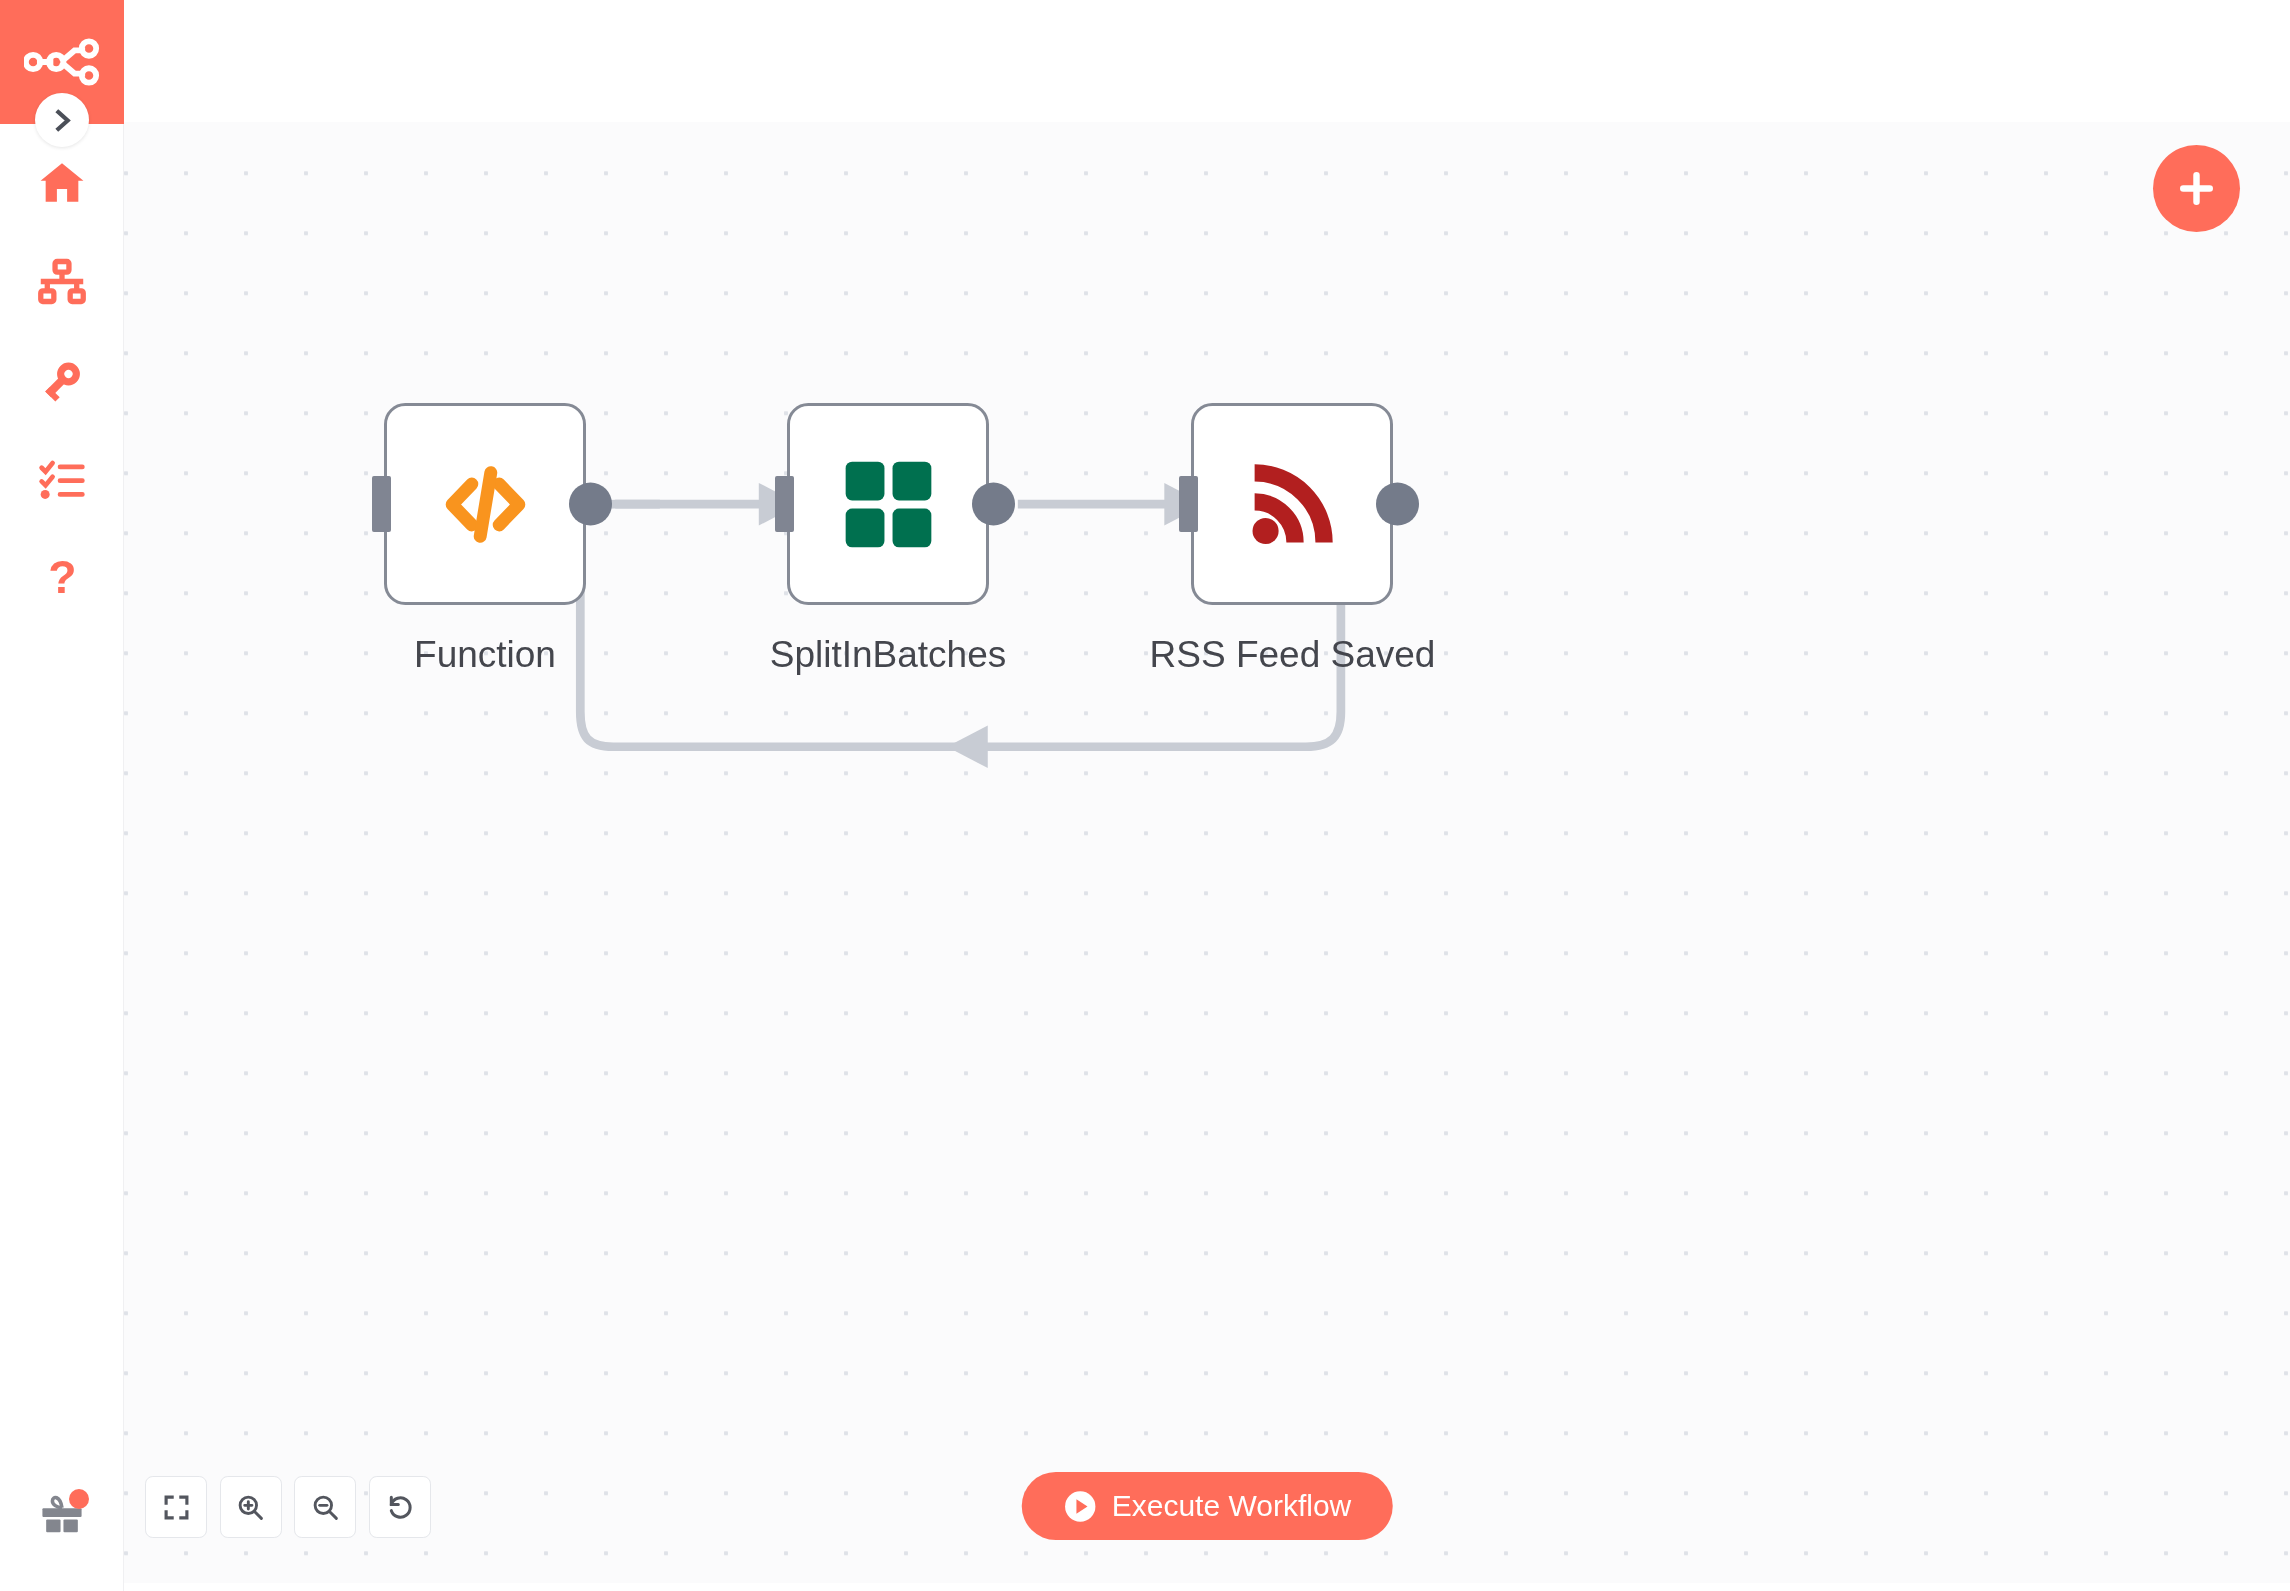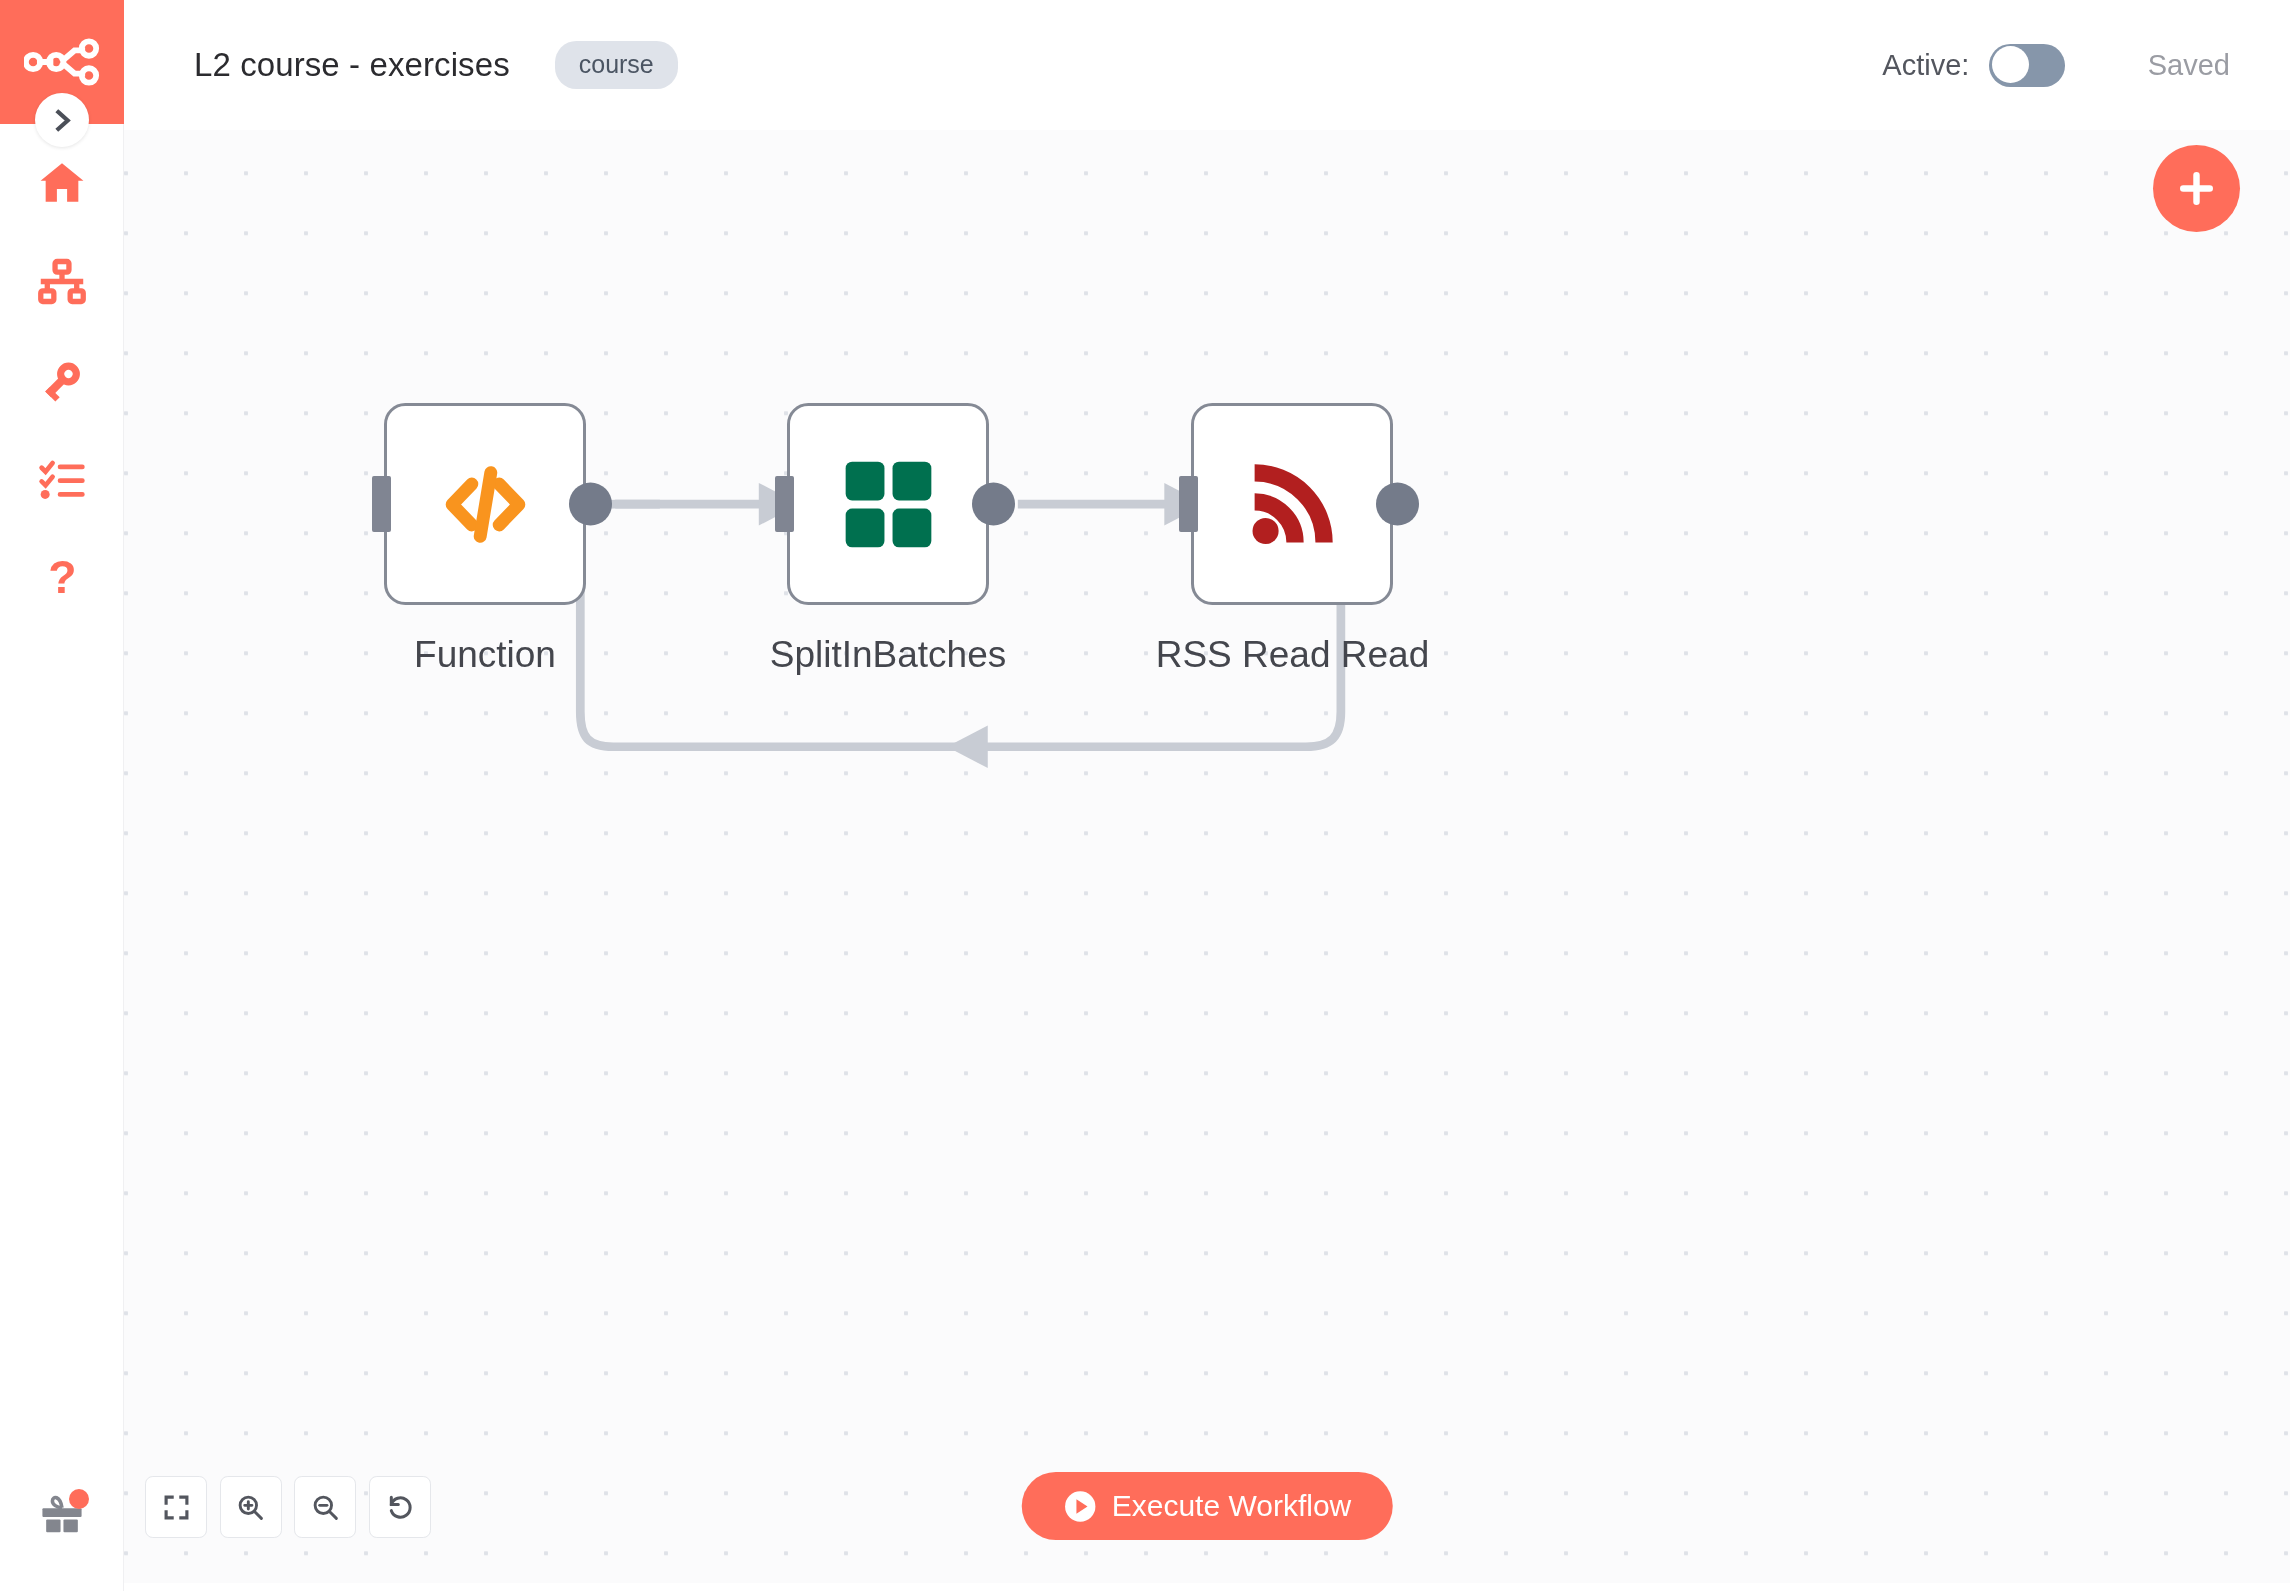--- a/index.html
+++ b/index.html
@@ -241,32 +241,20 @@
             <rect x="4.4" y="14.6" width="6.9" height="6.2" rx="0.5"></rect>
             <rect x="12.7" y="14.6" width="6.9" height="6.2" rx="0.5"></rect>
           </g>
           <path d="M12 9 C9.5 9 7.4 7.4 7.4 5.7 C7.4 4.5 8.4 3.8 9.4 4.2 C10.8 4.8 11.7 7 12 9" fill="none" stroke="#83868e" stroke-width="1.7"></path>
         </svg>
         <div class="gift-dot"></div>
       </div>
     </div>
   </div>
 
-  <div class="header">
-    <div class="wf-title">L2 course - exercises</div>
-    <div class="wf-tag">course</div>
-
-    <div class="header-right">
-      <span class="active-label">Active:</span>
-      <div class="toggle">
-        <div class="toggle-knob"></div>
-      </div>
-      <span class="saved-text">Saved</span>
-    </div>
-  </div>
 
   <div class="canvas">
 
     <svg class="conn-svg" viewBox="0 0 2232 1506" width="2166" height="1461">
 
       <path d="M 506 394 H 660" stroke="#c8ccd4" stroke-width="9" fill="none"></path>
       <polygon points="654,372 696,394 654,416" fill="#c8ccd4"></polygon>
 
       <path d="M 921 394 H 1078" stroke="#c8ccd4" stroke-width="9" fill="none"></path>
       <polygon points="1072,372 1114,394 1072,416" fill="#c8ccd4"></polygon>
@@ -328,21 +316,21 @@
 
     <div class="node" style="left:1067px; top:281px">
       <div class="port-in"></div>
       <svg width="101" height="101" viewBox="0 0 24 24">
         <circle cx="5.6" cy="18.3" r="3.1" fill="#b21f1f"></circle>
         <path d="M3 11.4 A 9.6 9.6 0 0 1 12.6 21" fill="none" stroke="#b21f1f" stroke-width="4.1"></path>
         <path d="M3 4.5 A 16.5 16.5 0 0 1 19.5 21" fill="none" stroke="#b21f1f" stroke-width="4.1"></path>
       </svg>
       <div class="port-out"></div>
     </div>
-    <div class="node-label" style="left:995px; top:512px; width:347px">RSS Read Read</div>
+    <div class="node-label" style="left:995px; top:512px; width:347px">RSS Feed Saved</div>
 
     <div class="fab">
       <svg width="43" height="43" viewBox="0 0 24 24">
         <path d="M12 4.6 V19.4 M4.6 12 H19.4" stroke="#ffffff" stroke-width="3.6" stroke-linecap="round"></path>
       </svg>
     </div>
 
     <div class="zoom-bar">
       <div class="zoom-btn">
         <svg width="29" height="29" viewBox="0 0 24 24">

